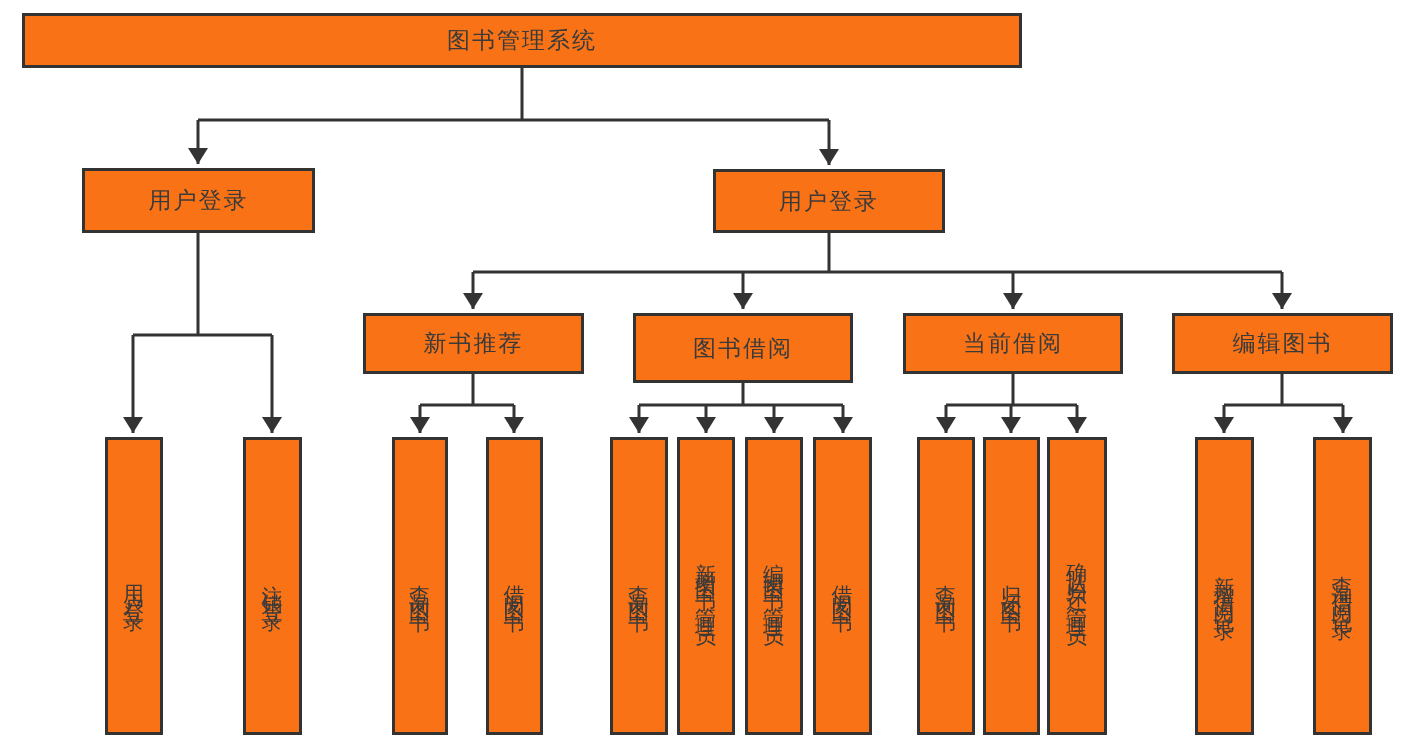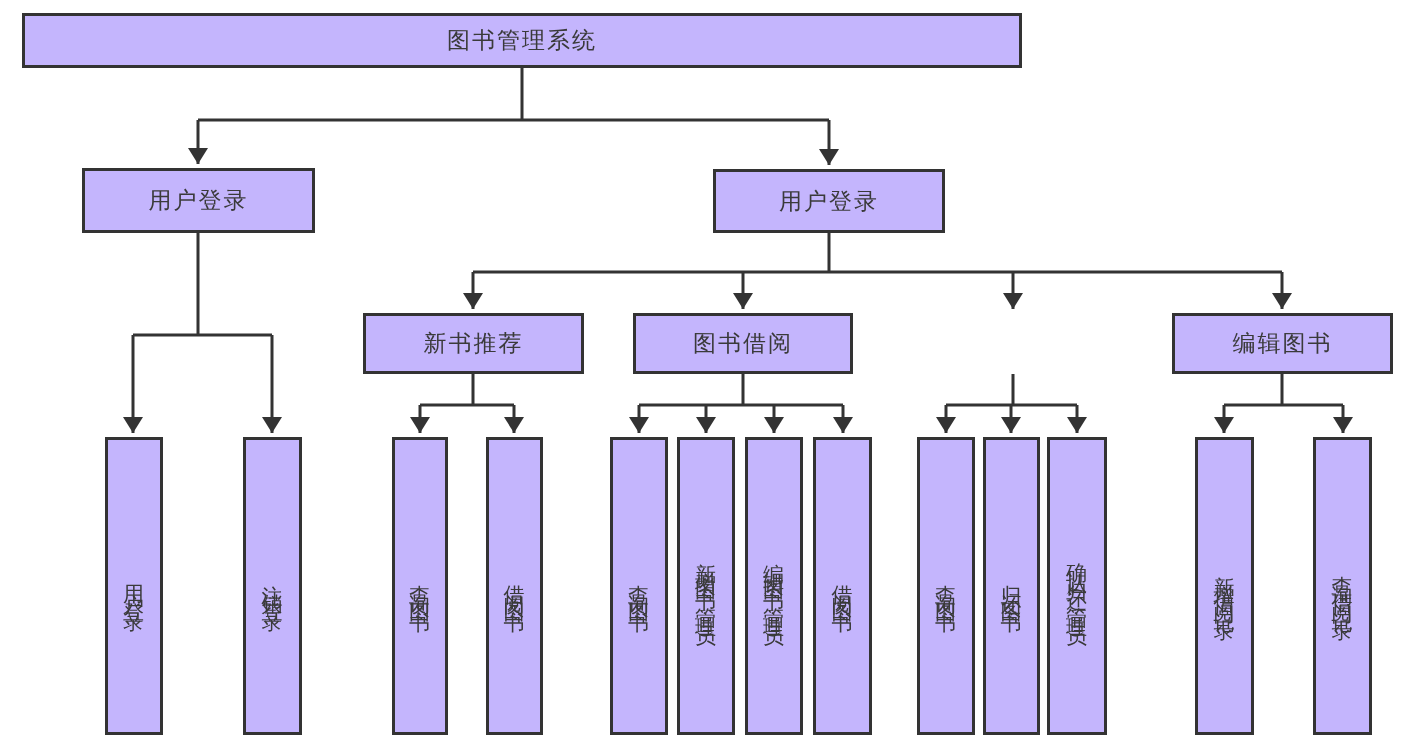--- a/index.html
+++ b/index.html
@@ -2,21 +2,21 @@
 <html><head>
 <meta charset="utf-8">
 <style>
   html,body{margin:0;padding:0;background:#ffffff;}
   #stage{
     position:relative;width:1405px;height:747px;background:#ffffff;overflow:hidden;
     font-family:"Liberation Sans",sans-serif;
   }
   #wires{position:absolute;left:0;top:0;z-index:1;}
   .node{
-    position:absolute;box-sizing:border-box;border:3px solid #333333;background:#c4b5fd;
+    position:absolute;box-sizing:border-box;border:3px solid #333333;background:#f97316;
     color:#3a3a3a;display:flex;align-items:center;justify-content:center;z-index:2;
   }
   .h{font-size:23px;letter-spacing:2px;}
   .v{
     writing-mode:vertical-rl;text-orientation:mixed;
     font-size:21px;letter-spacing:9px;line-height:1;padding:4px 0;
   }
   .watermark{
     position:absolute;z-index:3;font-size:21px;color:#9b9b9b;letter-spacing:1px;
     text-shadow:1px 1px 0 #ffffff,-1px -1px 0 #ffffff;
@@ -65,21 +65,22 @@
       <line x1="1343" y1="405" x2="1343" y2="433" marker-end="url(#ah)"></line>
     </g>
   </svg>
 
   <div class="node h" style="left:22px;top:13px;width:1000px;height:55px;">图书管理系统</div>
 
   <div class="node h" style="left:82px;top:168px;width:233px;height:65px;">用户登录</div>
   <div class="node h" style="left:713px;top:169px;width:232px;height:64px;">用户登录</div>
 
   <div class="node h" style="left:363px;top:313px;width:221px;height:61px;">新书推荐</div>
-  <div class="node h" style="left:633px;top:313px;width:220px;height:61px;">图书借阅</div>
+  <div class="node h" style="left:633px;top:313px;width:220px;height:70px;">图书借阅</div>
+  <div class="node h" style="left:903px;top:313px;width:220px;height:61px;">当前借阅</div>
   <div class="node h" style="left:1172px;top:313px;width:221px;height:61px;">编辑图书</div>
 
   <div class="node v" style="left:105px;top:437px;width:58px;height:298px;">用户登录</div>
   <div class="node v" style="left:243px;top:437px;width:59px;height:298px;">注销登录</div>
 
   <div class="node v" style="left:392px;top:437px;width:56px;height:298px;">查询图书</div>
   <div class="node v" style="left:486px;top:437px;width:57px;height:298px;">借阅图书</div>
 
   <div class="node v" style="left:610px;top:437px;width:58px;height:298px;">查询图书</div>
   <div class="node v" style="left:677px;top:437px;width:58px;height:298px;">新增图书（管理员）</div>

